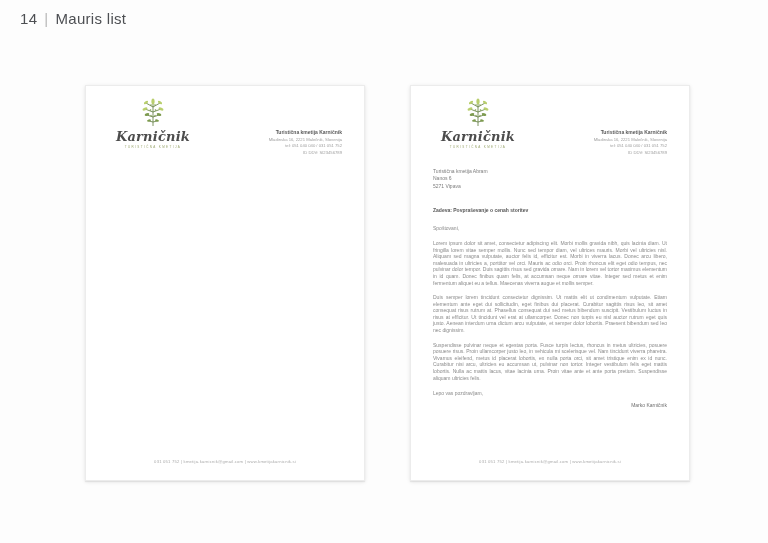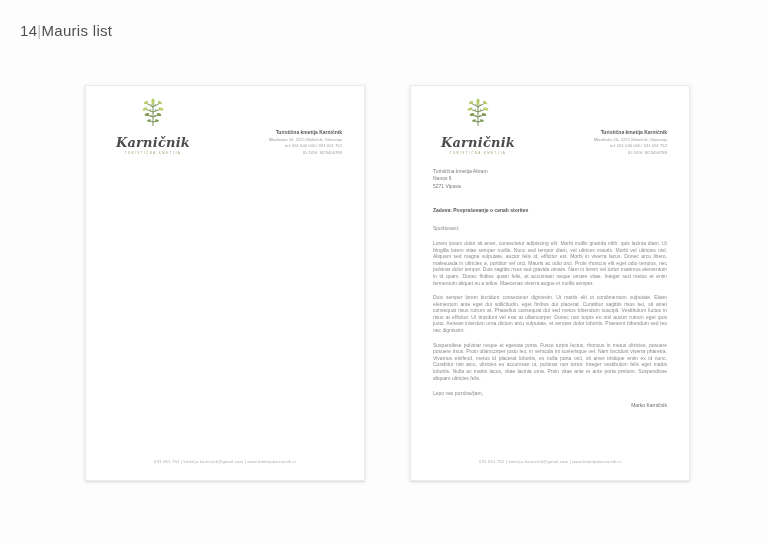--- a/index.html
+++ b/index.html
@@ -4,42 +4,42 @@
 <style>
   * { margin:0; padding:0; box-sizing:border-box; }
   html,body { width:768px; height:543px; }
   body {
     font-family:"Liberation Sans", sans-serif;
     background:#fdfdfd;
     position:relative;
     overflow:hidden;
   }
   .page-header {
-    position:absolute; top:22px; left:20px;
+    position:absolute; top:10px; left:20px;
     font-size:15px; color:#4d4f53; letter-spacing:0.3px;
-    display:flex; align-items:baseline; 
+    display:flex; align-items:baseline; gap:7px;
   }
   .page-header .sep { color:#b8b8b8; font-weight:300; }
   .sheet {
     position:absolute; top:85px; width:280px; height:396px;
     background:#ffffff;
     border:1px solid #ececec;
     box-shadow:0 1px 4px rgba(0,0,0,0.10), 0 1px 1px rgba(0,0,0,0.06);
   }
   .sheet.left  { left:85px;  }
   .sheet.right { left:410px; }
 
   
   .lh-head { position:absolute; top:12px; left:0; right:0; }
   .logo { position:absolute; left:22px; top:0; width:90px; text-align:center; }
   .logo svg { display:block; margin:0 auto; }
   .logo-word {
     font-family:"DejaVu Serif", cursive;
     font-style:italic; font-weight:bold;
-    font-size:13px; color:#4c4c4c; line-height:1; margin-top:8px;
+    font-size:13px; color:#4c4c4c; line-height:1; margin-top:2px;
     letter-spacing:0.2px;
   }
   .logo-tag {
     font-size:3px; letter-spacing:1.4px; color:#9aa66e;
     margin-top:2px; text-transform:uppercase;
   }
   .contact {
     position:absolute; right:22px; top:30px; text-align:right;
   }
   .contact .c-name { font-size:5px; font-weight:bold; color:#5a5a5a; line-height:1.7; }

